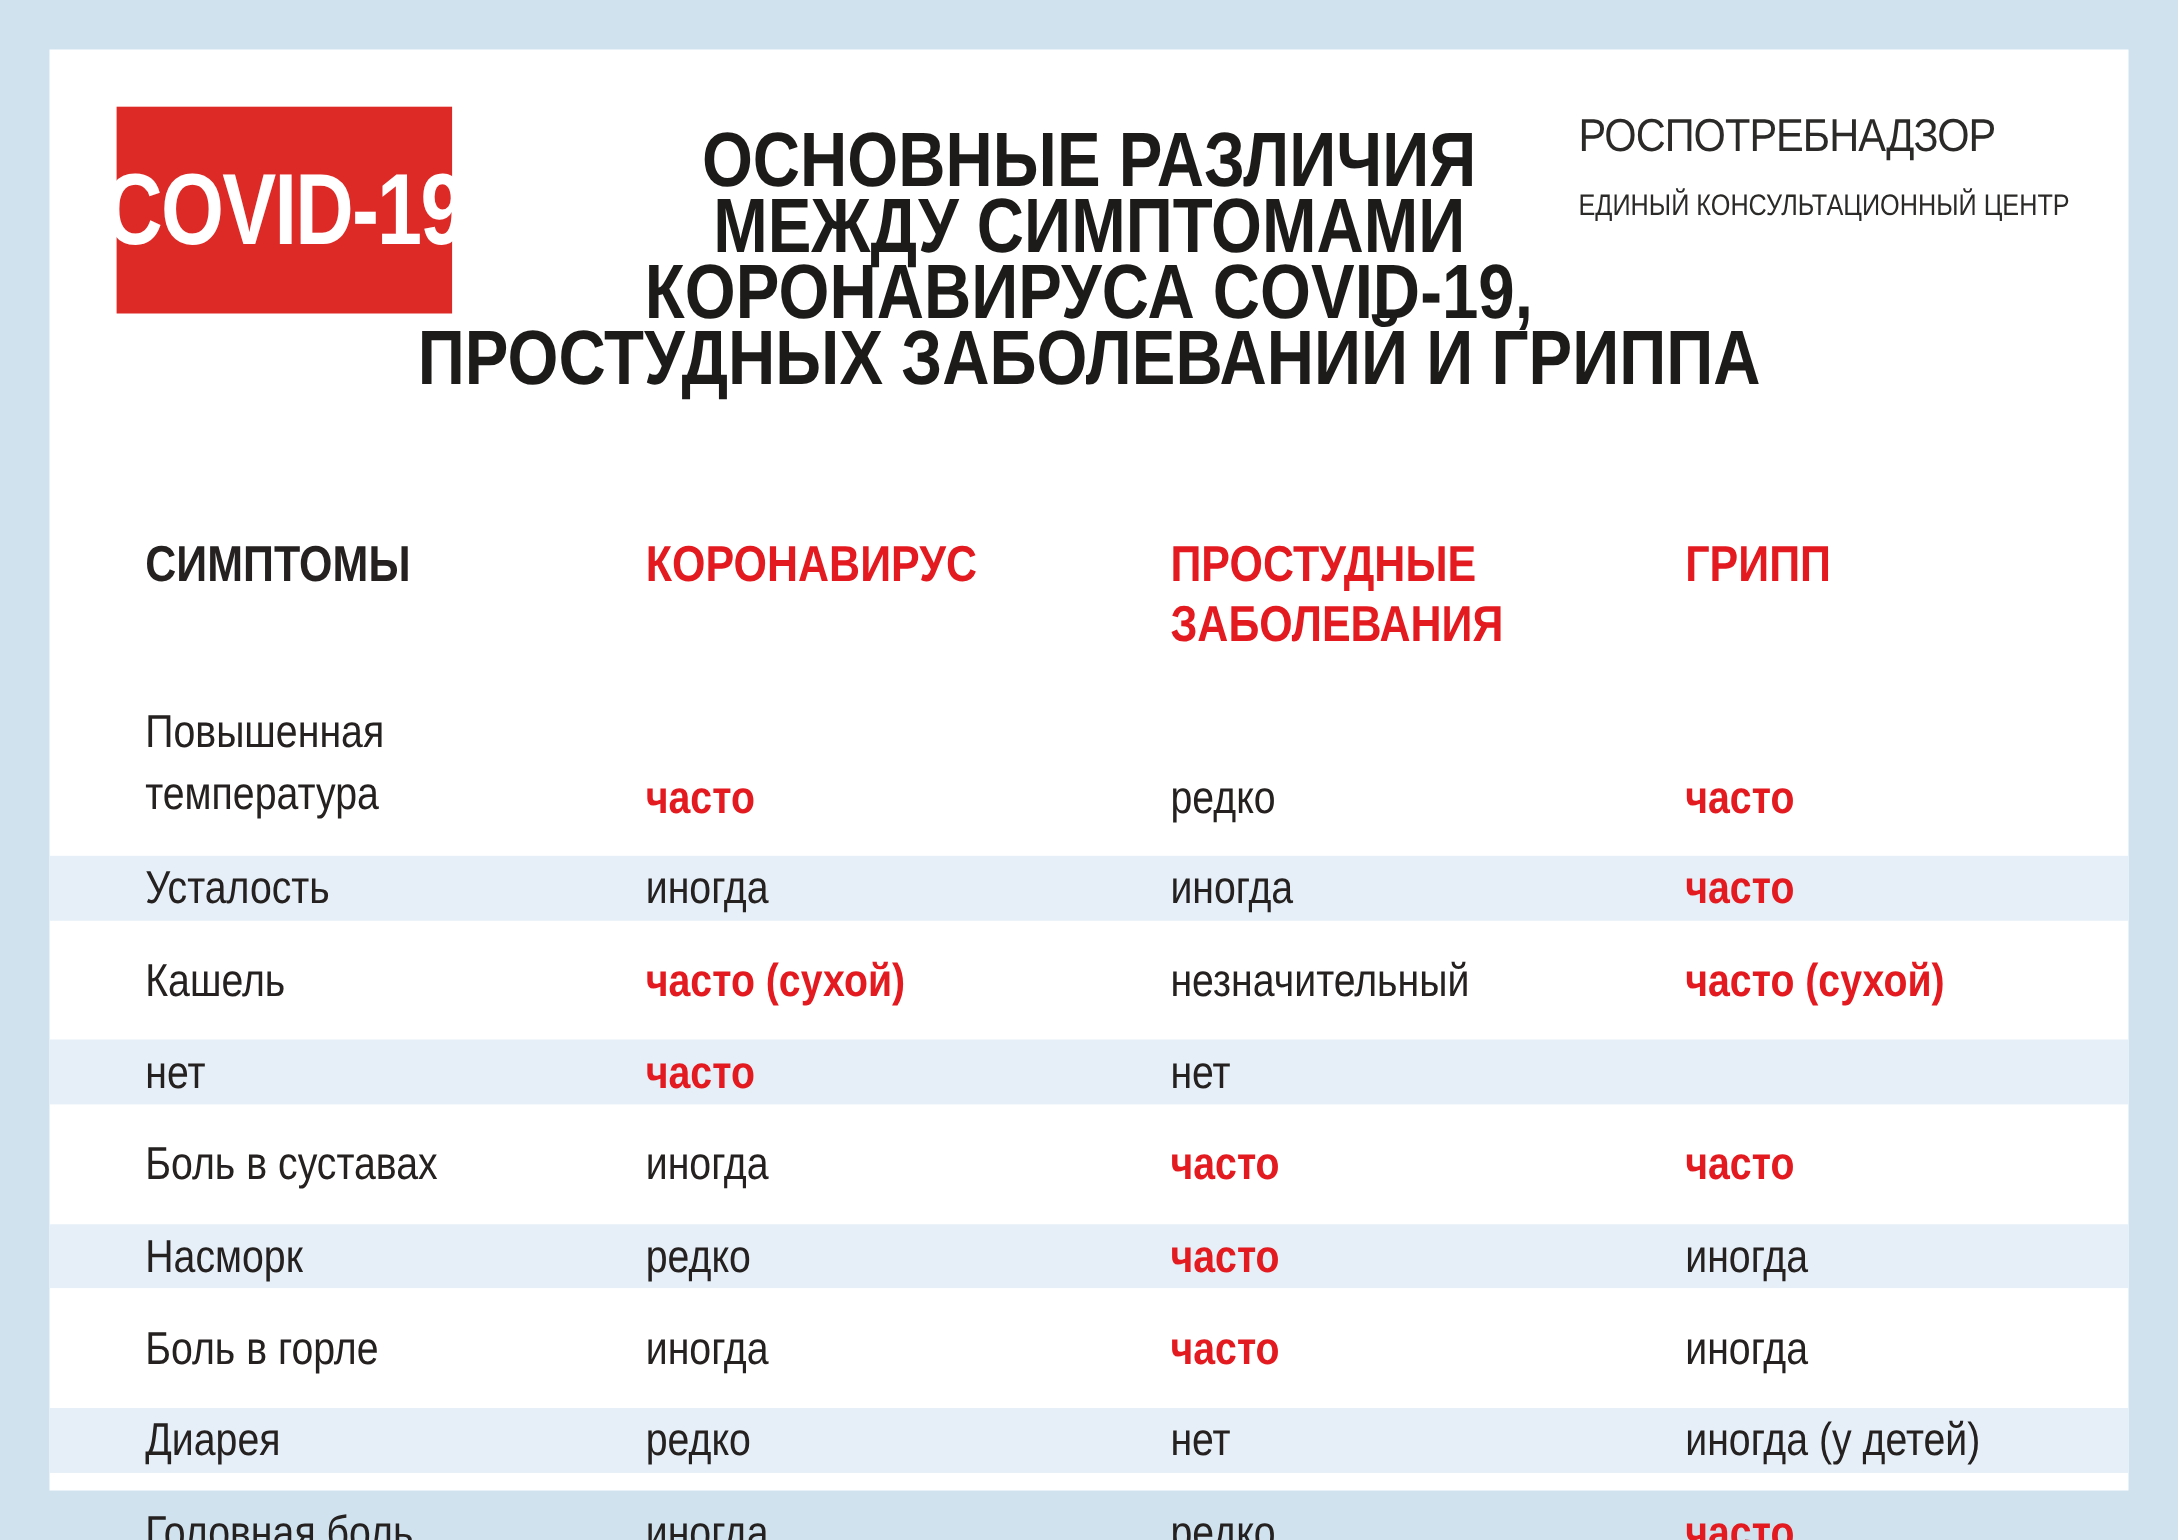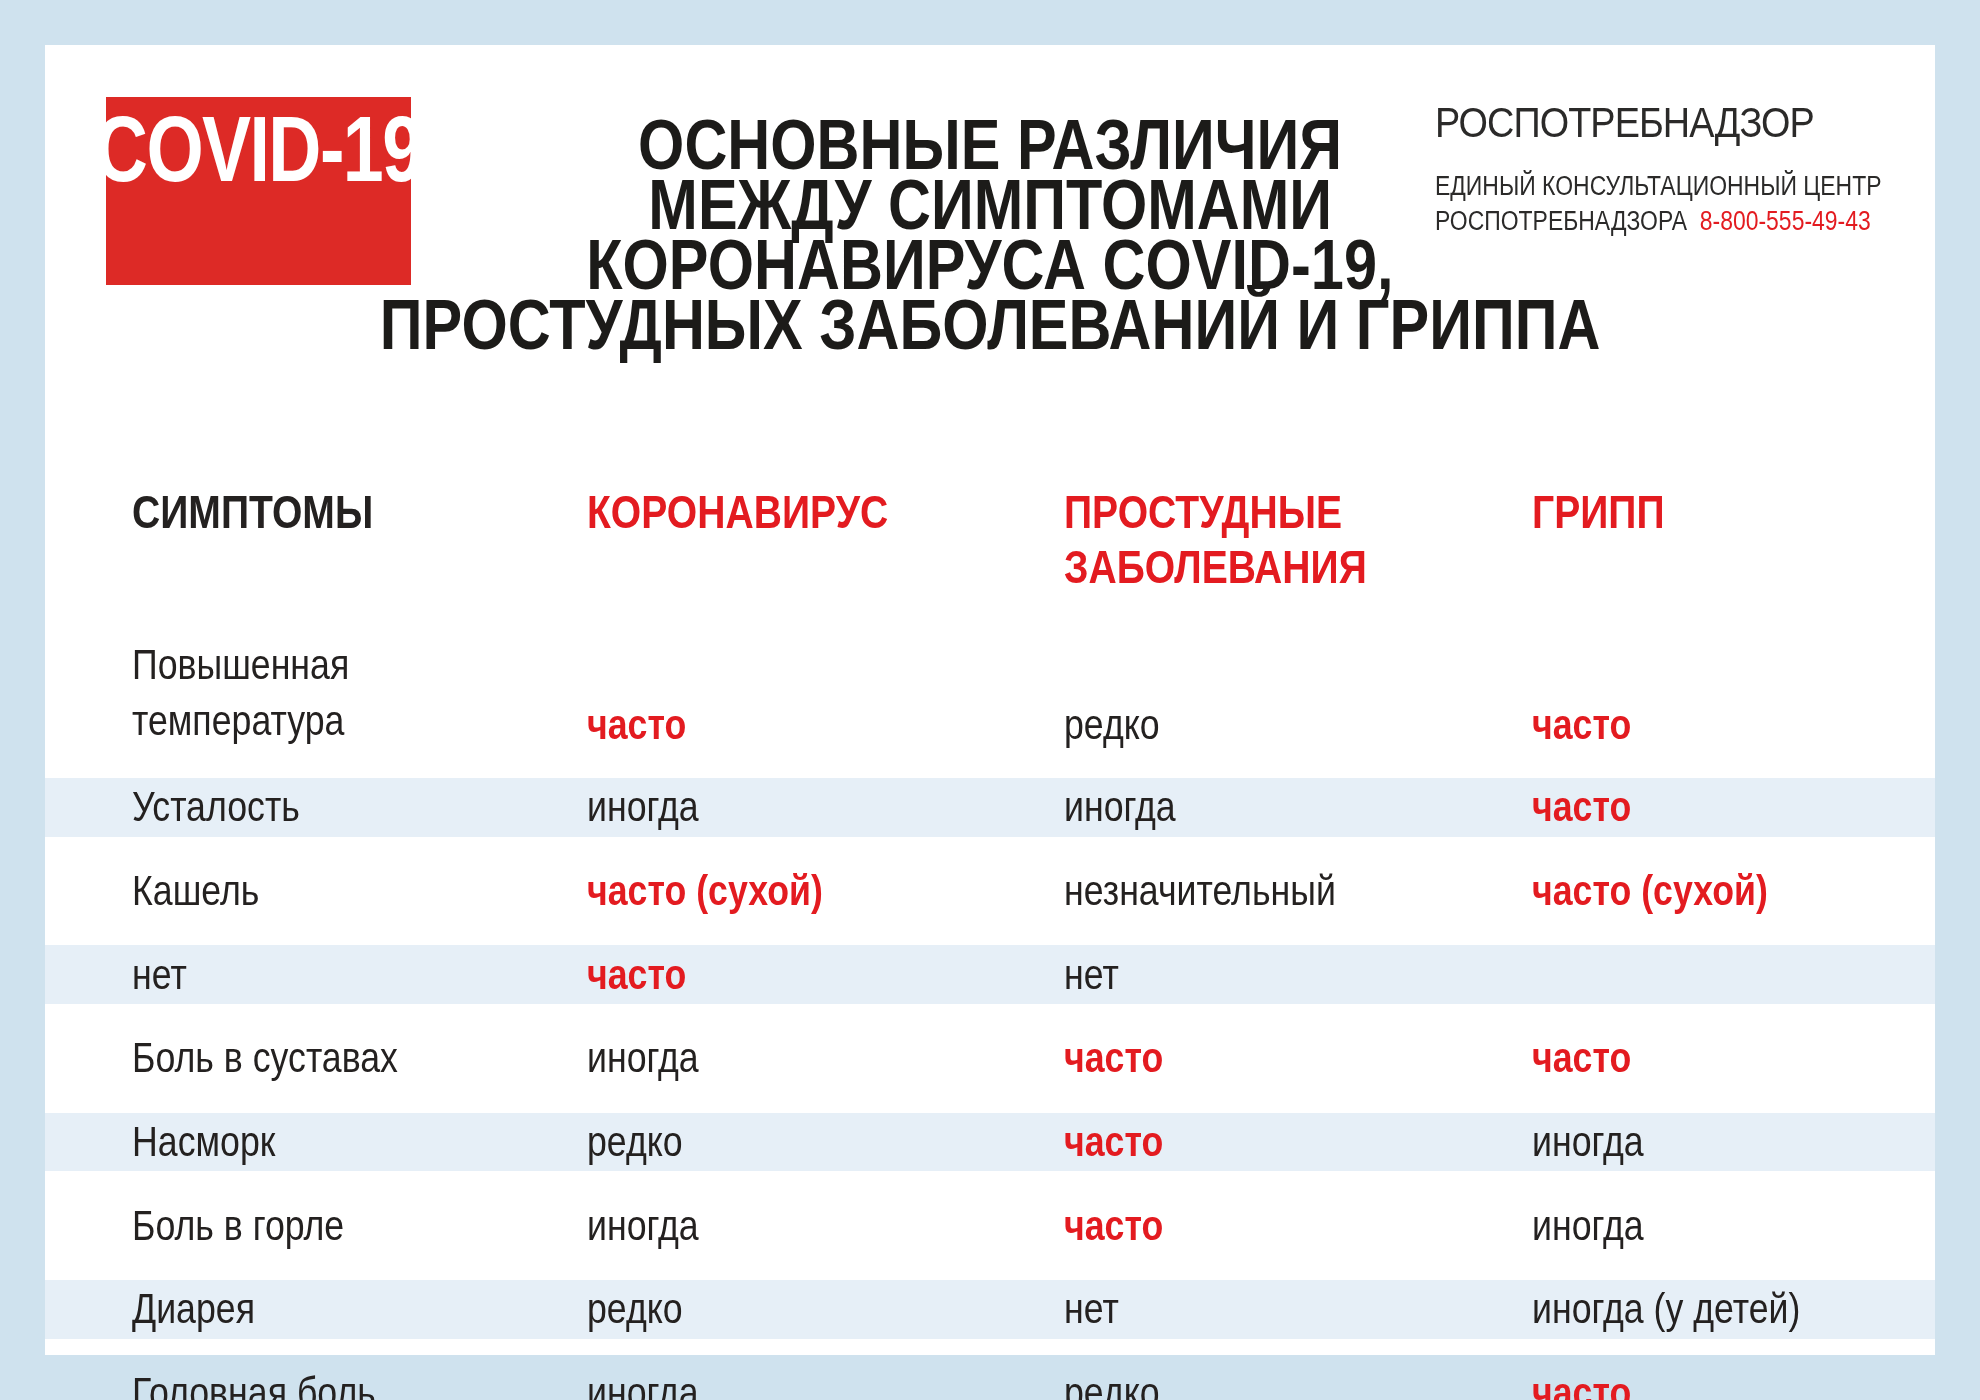--- a/index.html
+++ b/index.html
@@ -26,21 +26,21 @@
   }
   
   .cx{display:inline-block;transform:scaleX(.85);transform-origin:0 50%;white-space:nowrap;}
   .cx-c{display:inline-block;transform:scaleX(.85);transform-origin:50% 50%;white-space:nowrap;}
   .pre .cx{white-space:pre-line;}
   
   .badge{
     position:absolute;left:61px;top:52px;
     width:305px;height:188px;
     background:var(--badge-red);
-    display:flex;justify-content:center;
+    display:flex;align-items:center;justify-content:center;
   }
   .badge span{
     color:#fff;font-size:92px;font-weight:bold;letter-spacing:-2px;
     transform:scaleX(.8);display:inline-block;white-space:nowrap;
   }
   
   .title{
     position:absolute;left:0;top:70px;width:100%;
     text-align:center;color:var(--title-ink);
     font-weight:bold;font-size:70px;line-height:60px;
@@ -83,21 +83,20 @@
       <div><span class="cx-c">ОСНОВНЫЕ РАЗЛИЧИЯ</span></div>
       <div><span class="cx-c">МЕЖДУ СИМПТОМАМИ</span></div>
       <div><span class="cx-c">КОРОНАВИРУСА COVID-19,</span></div>
       <div><span class="cx-c">ПРОСТУДНЫХ ЗАБОЛЕВАНИЙ И ГРИППА</span></div>
     </div>
 
     <div class="agency">
       <div class="agency-name"><span class="cx">РОСПОТРЕБНАДЗОР</span></div>
       <div class="agency-sub">
         <div><span class="cx">ЕДИНЫЙ КОНСУЛЬТАЦИОННЫЙ ЦЕНТР</span></div>
-        <div><span class="cx"><span>РОСПОТРЕБНАДЗОРА</span>&nbsp; <span class="phone">8-800-555-49-43</span></span></div>
       </div>
     </div>
 
     <div class="table">
 
       <div class="trow thead">
         <div class="cell"><span class="cx">СИМПТОМЫ</span></div>
         <div class="cell hred"><span class="cx">КОРОНАВИРУС</span></div>
         <div class="cell hred pre"><span class="cx">ПРОСТУДНЫЕ
 ЗАБОЛЕВАНИЯ</span></div>

